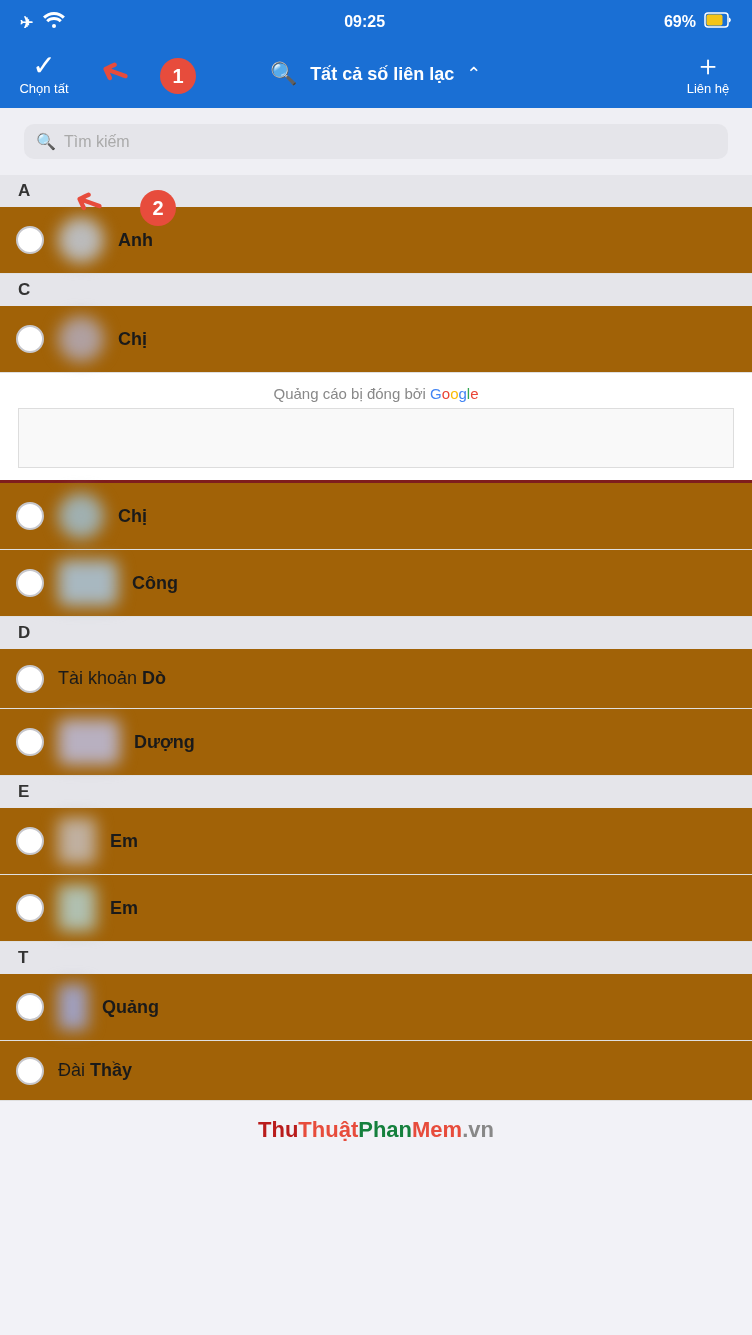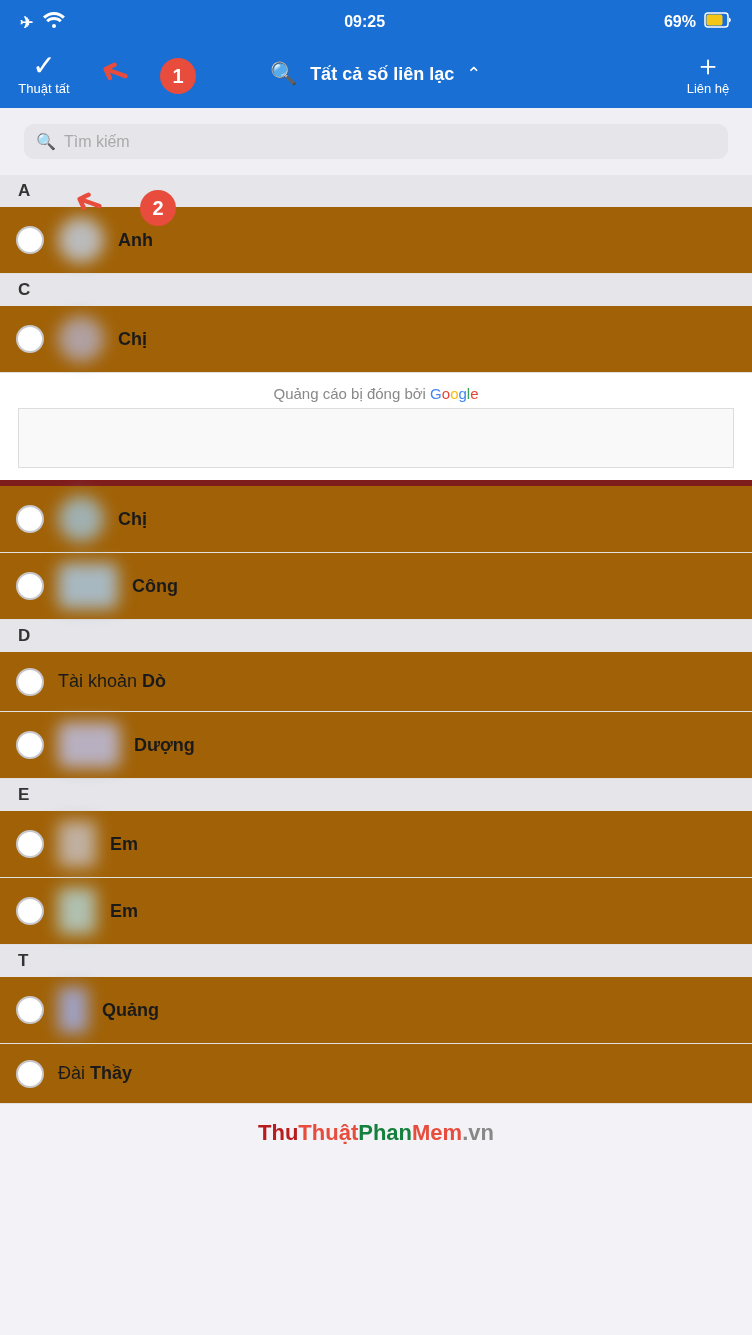--- a/index.html
+++ b/index.html
@@ -153,21 +153,21 @@
       font-size: 18px;
       color: #1a1a1a;
     }
     .contact-name strong {
       font-weight: 700;
     }
 
     
     .ad-banner {
       background: white;
-      border-bottom: 6px solid #7f1d1d;
+      border-bottom: 3px solid #7f1d1d;
       padding: 12px 18px;
       text-align: center;
     }
     .ad-text {
       color: #888;
       font-size: 15px;
     }
     .ad-google {
       color: #555;
       font-size: 15px;
@@ -274,21 +274,21 @@
           <rect x="2.5" y="2.5" width="16" height="11" rx="2" fill="#f5c518"></rect>
           <path d="M25 5.5v5c1.1-.5 1.8-1.4 1.8-2.5S26.1 6 25 5.5z" fill="white"></path>
         </svg>
       </span>
     </div>
   </div>
 
   <div class="nav-bar">
     <div class="nav-left">
       <span class="nav-checkmark">✓</span>
-      <span class="nav-left-label">Thuật tất</span>
+      <span class="nav-left-label">Chọn tất</span>
     </div>
     <div class="nav-center">
       <span style="color:white;font-size:22px;">🔍</span>
       <span class="nav-title">Tất cả số liên lạc</span>
       <span class="nav-chevron">⌃</span>
     </div>
     <div class="nav-right">
       <span class="nav-plus">＋</span>
       <span class="nav-right-label">Liên hệ</span>
     </div>

